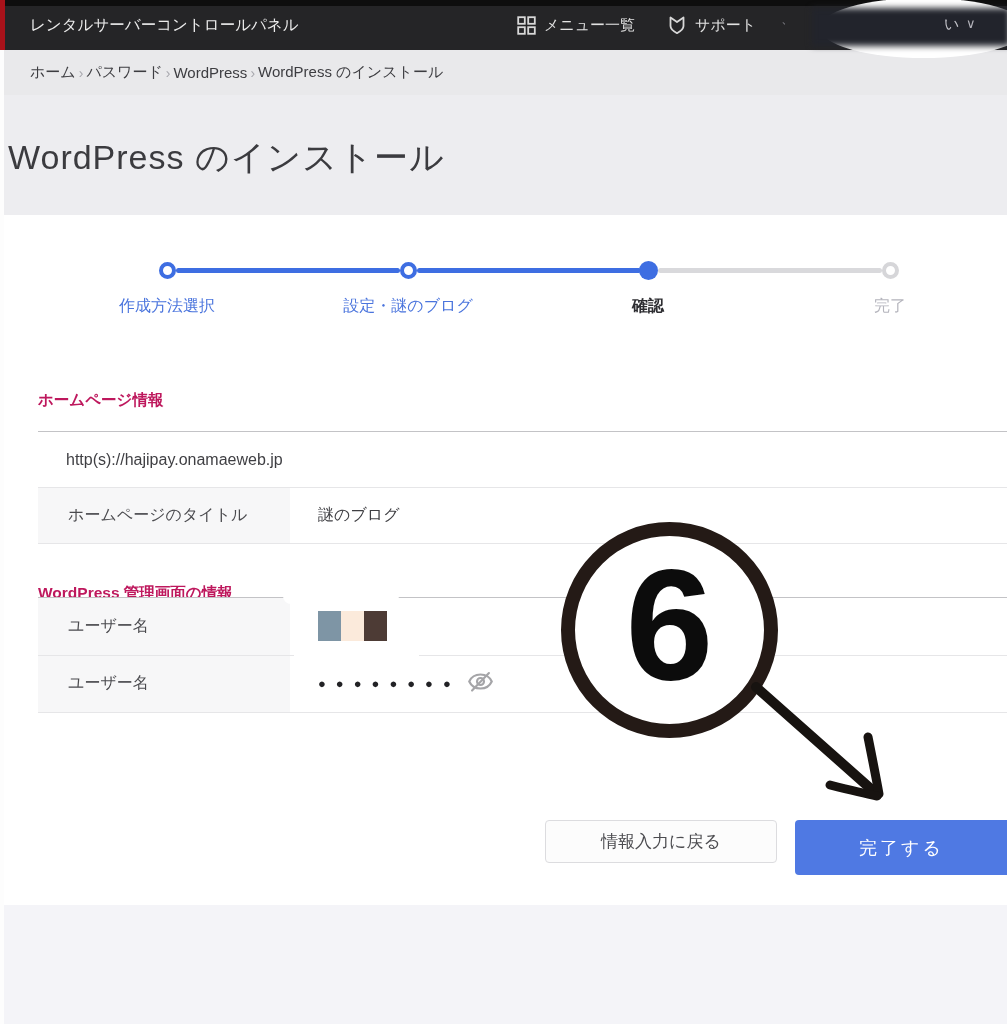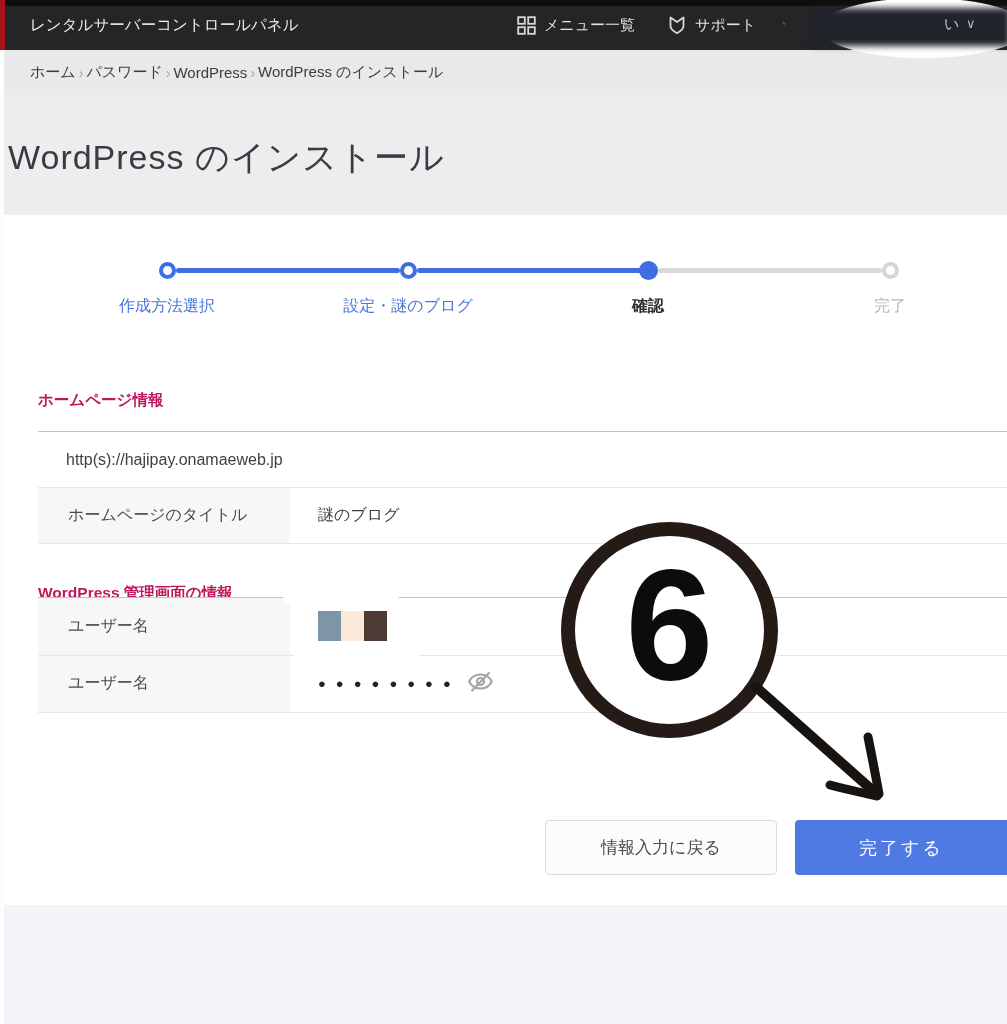--- a/index.html
+++ b/index.html
@@ -68,21 +68,21 @@
   
   .mosaic { display:flex; align-items:center; }
 
   
   .blob { position:absolute; background:#fff; z-index:5; }
   .blob-a { left:283px; top:587px; width:116px; height:17px; border-radius:8px; }
   .blob-b { left:294px; top:646px; width:125px; height:19px; border-radius:8px; }
   .blob-c { left:287px; top:753px; width:234px; height:25px; border-radius:10px; }
 
   
-  .btn-back { position:absolute; left:545px; top:820px; width:232px; height:55px; background:#fcfcfc; border:1px solid #dcdcdf; border-radius:4px; font-size:17px; color:#4c4c50; display:flex; align-items:center; justify-content:center; cursor:pointer; font-family:inherit; }
+  .btn-back { position:absolute; left:545px; top:820px; width:232px; height:43px; background:#fcfcfc; border:1px solid #dcdcdf; border-radius:4px; font-size:17px; color:#4c4c50; display:flex; align-items:center; justify-content:center; cursor:pointer; font-family:inherit; }
   .btn-finish { position:absolute; left:795px; top:820px; width:213px; height:55px; background:#4f79e3; border:none; border-radius:4px 0 0 4px; font-size:18px; color:#ffffff; letter-spacing:3px; display:flex; align-items:center; justify-content:center; cursor:pointer; font-family:inherit; }
 
   
   .footer { position:absolute; left:4px; top:905px; width:1003px; height:119px; background:#f4f4f8; }
 
   
   .circle-6 { position:absolute; left:561px; top:522px; width:217px; height:216px; background:#fff; border:14px solid #241a16; border-radius:50%; z-index:20; display:flex; align-items:center; justify-content:center; }
   .circle-6 span { font-size:158px; font-weight:bold; color:#0c0c0c; line-height:1; transform:translateY(-6px); }
   .arrow-svg { position:absolute; left:0; top:0; width:1007px; height:1024px; z-index:21; pointer-events:none; }
 </style>

